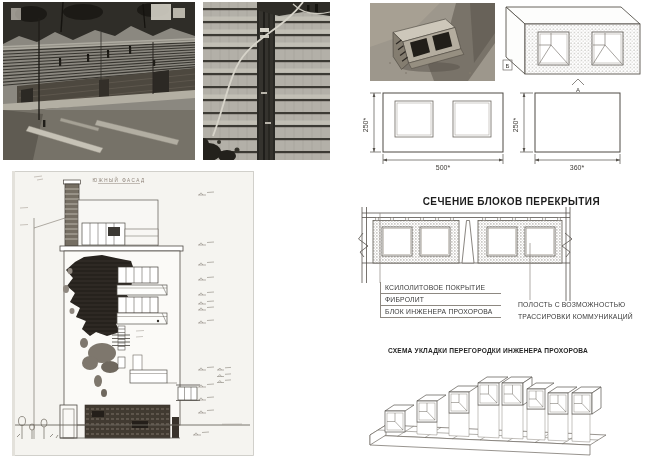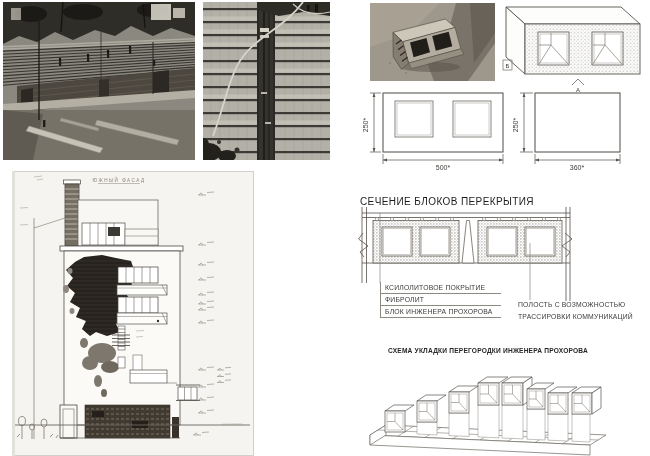--- a/index.html
+++ b/index.html
@@ -1,21 +1,21 @@
 <!DOCTYPE html>
 <html><head>
 <meta charset="utf-8">
 <style>
   html,body{margin:0;padding:0;background:#ffffff;}
   .page{position:relative;width:650px;height:456px;background:#ffffff;overflow:hidden;
         font-family:"Liberation Sans",sans-serif;}
   .abs{position:absolute;}
   svg{display:block;}
-  .section-title{left:360px;top:196px;width:240px;text-align:left;
-      font-size:10px;font-weight:400;color:#1d1d1d;letter-spacing:.4px;}
+  .section-title{left:360px;top:196px;width:240px;text-align:right;
+      font-size:10px;font-weight:700;color:#1d1d1d;letter-spacing:.4px;}
   .callouts{left:380px;top:282px;width:120px;border-left:1px solid #8d8881;}
   .callout{border-bottom:1px solid #8d8881;padding:2px 0 2px 4px;
       font-size:6.8px;color:#3a3a3a;letter-spacing:.2px;white-space:nowrap;}
   .cavity{left:518px;top:299px;font-size:6.8px;color:#3a3a3a;letter-spacing:.2px;line-height:1.7;white-space:nowrap;}
   .scheme-title{left:366px;top:347px;width:220px;font-size:6.6px;font-weight:700;
       color:#262626;letter-spacing:.2px;white-space:nowrap;}
   .svgtext{fill:#3f3c37;font-family:"Liberation Sans",sans-serif;}
 </style>
 </head>
 <body>

